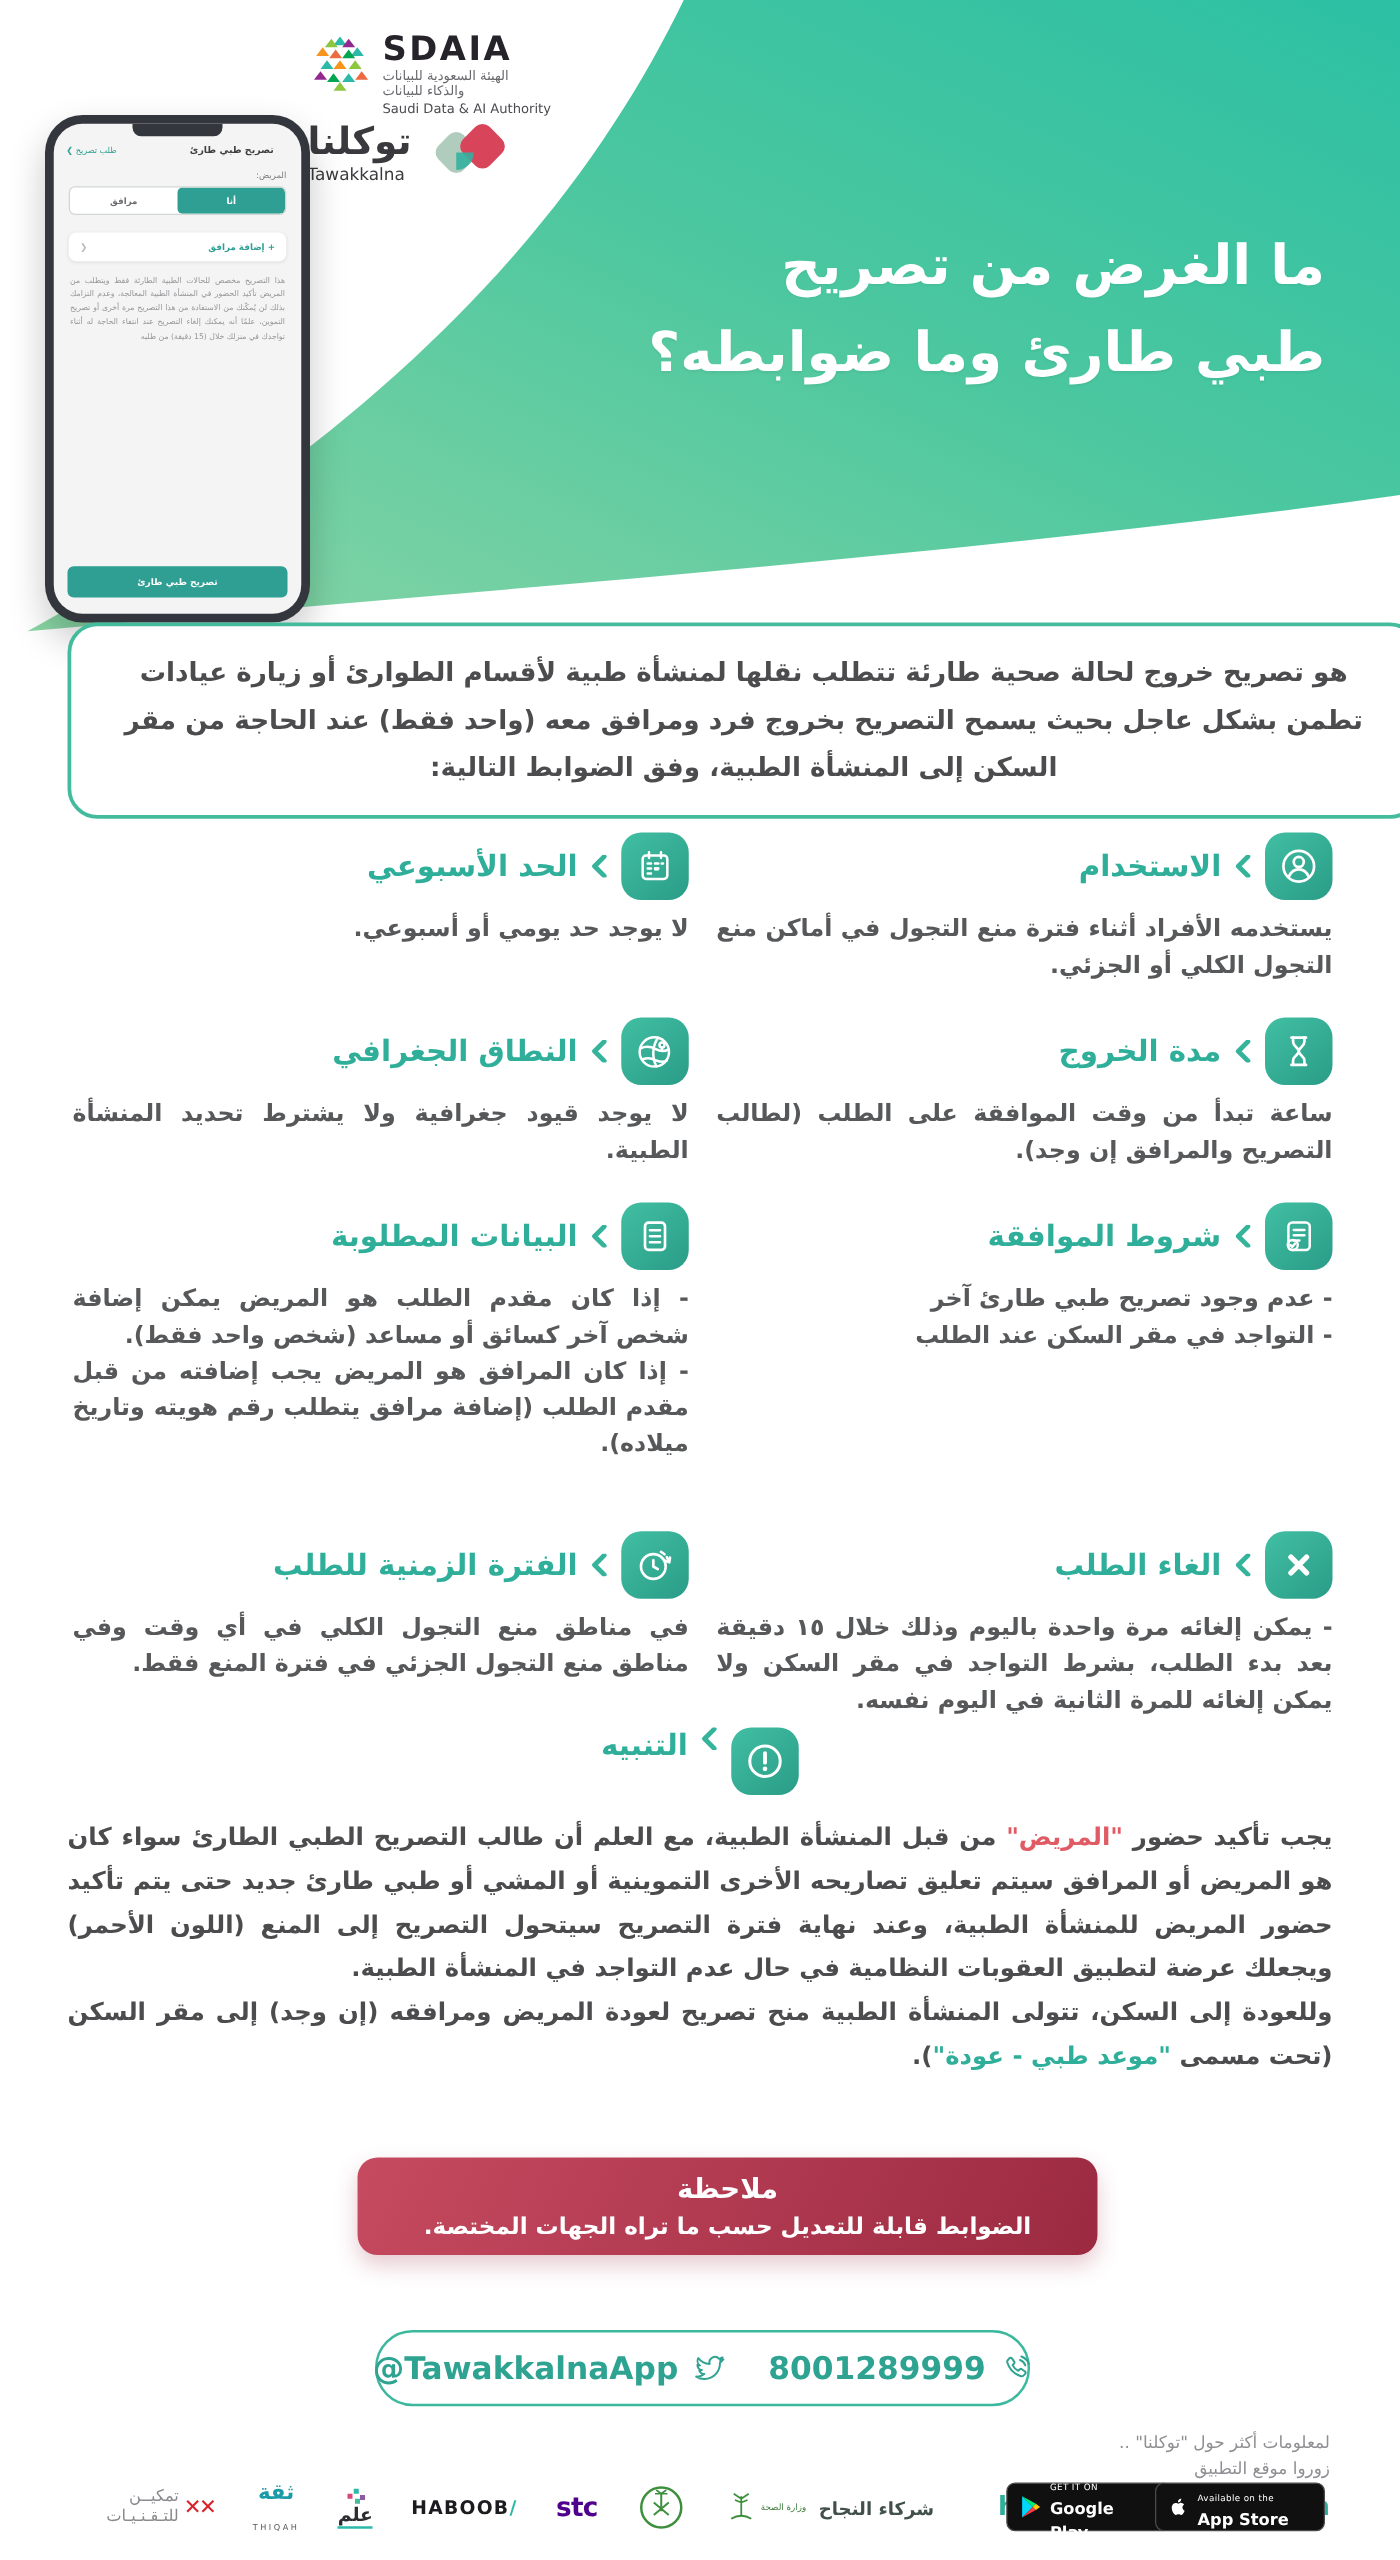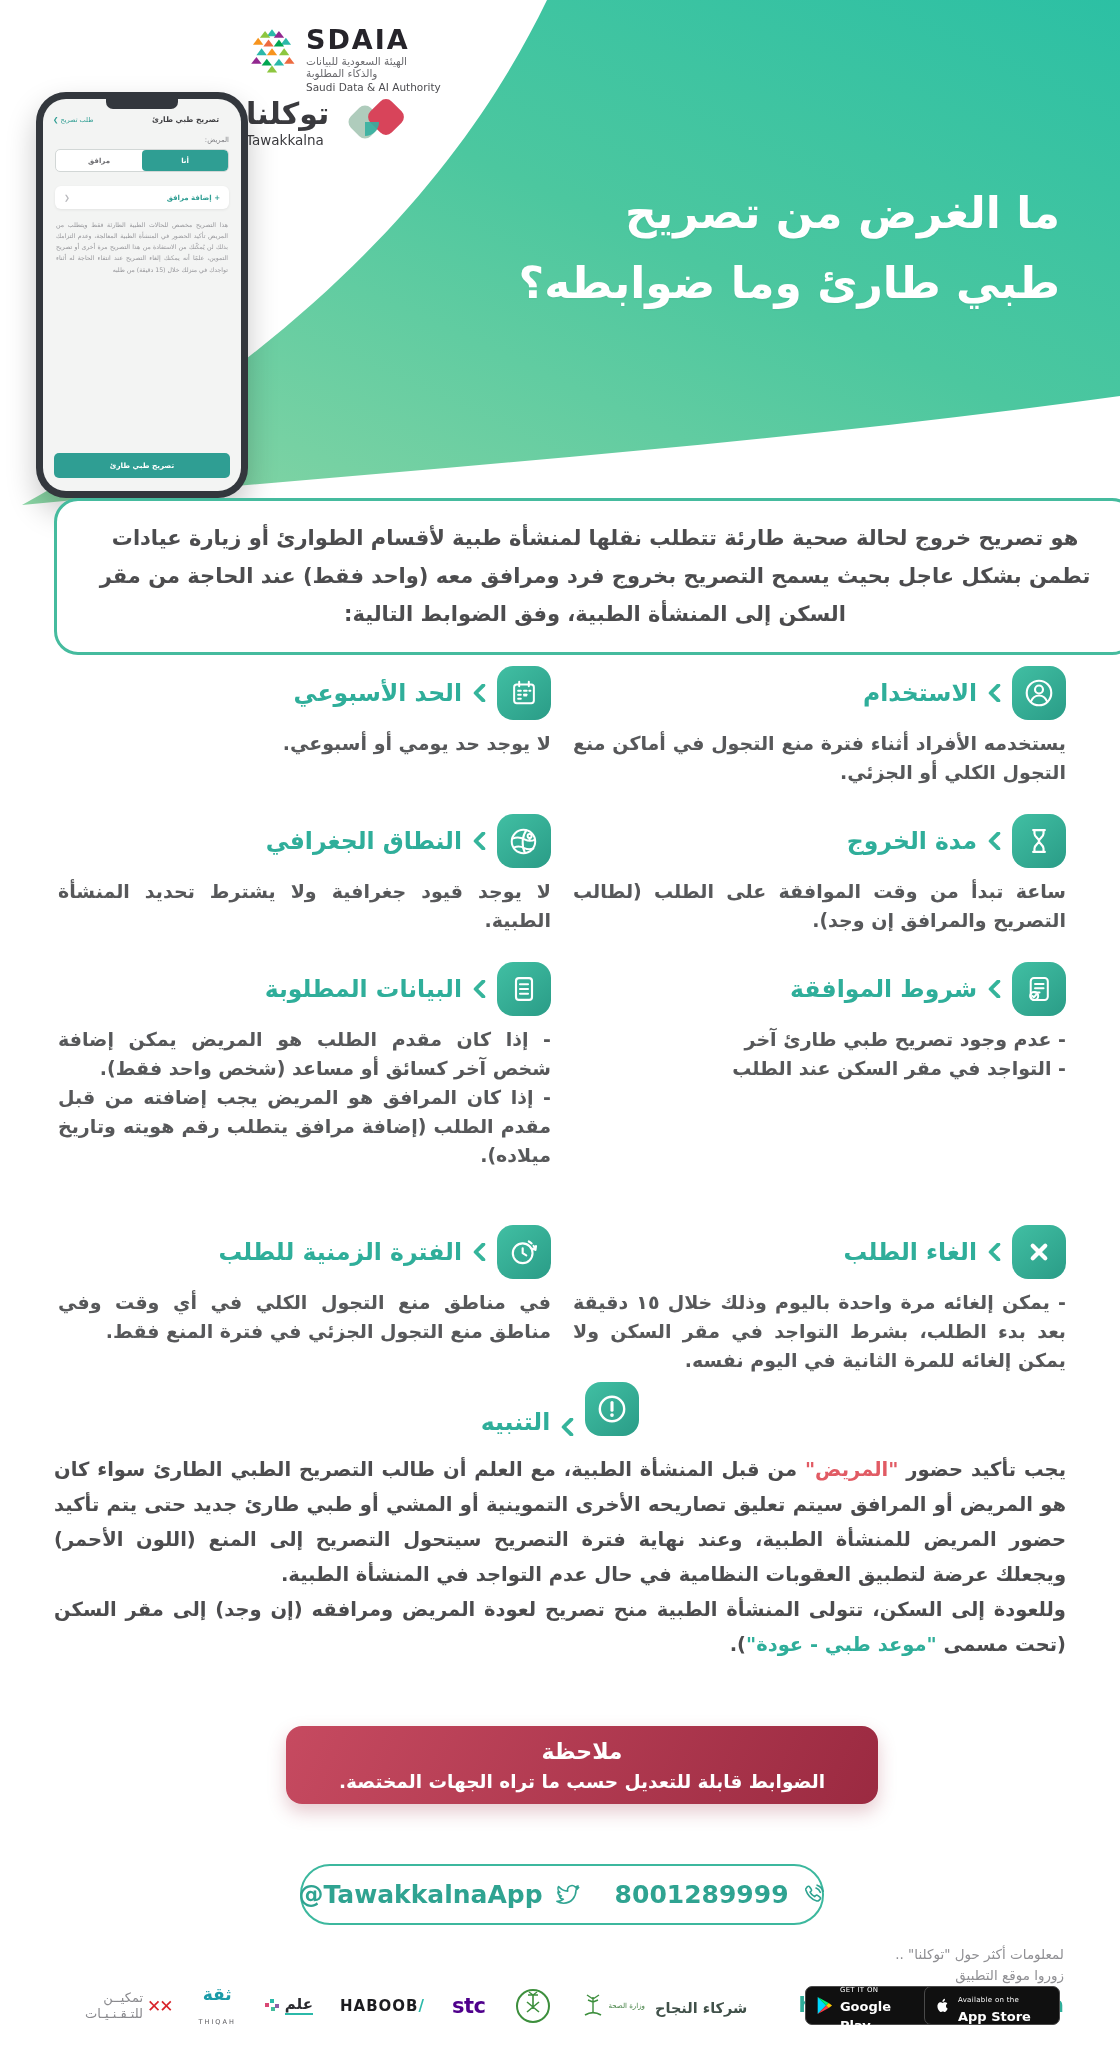--- a/index.html
+++ b/index.html
@@ -51,21 +51,21 @@
   .sec-head{display:flex;align-items:center;gap:11px}
   .icon-box{width:54px;height:54px;flex:0 0 54px;border-radius:16px;
     background:linear-gradient(140deg,#41bfa3,#2a9c87);display:flex;align-items:center;justify-content:center}
   .chev{display:flex;flex:0 0 auto}
   .sec-title{color:#2fae9a;font-size:23.5px;font-weight:bold}
   .sec-body{margin-top:9px;color:#57585a;font-size:19px;font-weight:bold;line-height:1.52;
     text-align:justify;white-space:pre-line;padding-left:4px}
   .sec-sub{display:block;color:#2fae9a}
   
   .notice{position:absolute;top:1382px;right:54px;width:1012px;direction:rtl}
-  .notice-head{display:flex;align-items:flex-end;justify-content:center;gap:11px}
+  .notice-head{display:flex;align-items:flex-start;justify-content:center;gap:11px}
   .notice-body{margin-top:16px;color:#4c4c4e;font-size:19.5px;font-weight:bold;line-height:1.8;text-align:justify}
   .hl-red{color:#e15b64}
   .hl-teal{color:#2fae9a}
   
   .note-box{position:absolute;top:1726px;left:286px;width:548px;border-radius:16px;direction:rtl;
     background:linear-gradient(115deg,#c64a60,#9b2a41);color:#fff;text-align:center;padding:13px 22px 12px;
     box-shadow:0 8px 18px rgba(155,42,65,.25)}
   .note-title{font-size:22px;font-weight:bold}
   .note-text{font-size:18.5px;font-weight:bold;margin-top:7px}
   
@@ -86,21 +86,21 @@
   .badge-b{font-size:13px;font-weight:bold;line-height:1.1}
   #gp-badge{left:805px;width:110px}
   #as-badge{left:924px;width:114px}
   
   .pt{display:flex;align-items:center;gap:4px}
   .tamkeen-txt{font-size:13px;color:#8a8a8e;text-align:right;line-height:1.25;direction:rtl}
   .tamkeen-x{color:#d8232a;font-weight:bold;font-size:17px;letter-spacing:-2px}
   .thiqah{display:flex;flex-direction:column;align-items:center;line-height:1}
   .thiqah-ar{color:#1a9ba8;font-size:17px;font-weight:bold}
   .thiqah-en{color:#5a5a5e;font-size:6.5px;letter-spacing:2px;margin-top:16px}
-  .elm{display:flex;flex-direction:row;align-items:flex-start;line-height:1}
+  .elm{display:flex;flex-direction:column;align-items:flex-end;line-height:1}
   .elm-ar{color:#2b2b30;font-size:15px;font-weight:bold;border-bottom:2px solid #2bb9a9;padding-bottom:1px}
   .haboob{color:#1c1c20;font-size:15px;font-weight:bold;letter-spacing:1px}
   .haboob i{color:#2bb9a9;font-style:normal}
   .stc{color:#4f008c;font-size:21px;font-weight:bold;letter-spacing:-.5px}
   .moh{display:flex;align-items:center;gap:3px}
   .moh-txt{font-size:7px;color:#3e7d3e;direction:rtl;line-height:1.2}
 </style>
 </head>
 <body>
 
@@ -131,21 +131,21 @@
       <polygon points="12,38 18,46 6,46" fill="#92278f"></polygon>
       <polygon points="24,40 30,48 18,48" fill="#00a651"></polygon>
       <polygon points="38,40 44,48 32,48" fill="#2bb9a9"></polygon>
       <polygon points="50,38 56,46 44,46" fill="#ed6b40"></polygon>
       <polygon points="30,48 36,56 24,56" fill="#8dc63f"></polygon>
     </g>
   </svg>
   <div class="sdaia-txt">
     <span class="sdaia-name">SDAIA</span>
     <span class="sdaia-ar">الهيئة السعودية للبيانات</span>
-    <span class="sdaia-ar">والذكاء المطلوبة</span>
+    <span class="sdaia-ar">والذكاء للبيانات</span>
     <span class="sdaia-en">Saudi Data &amp; AI Authority</span>
   </div>
 </div>
 
 <div class="twk">
   <div class="twk-txt">
     <span class="twk-ar">توكلنا</span>
     <span class="twk-en">Tawakkalna</span>
   </div>
   <svg width="66" height="56" viewBox="0 0 66 56">

